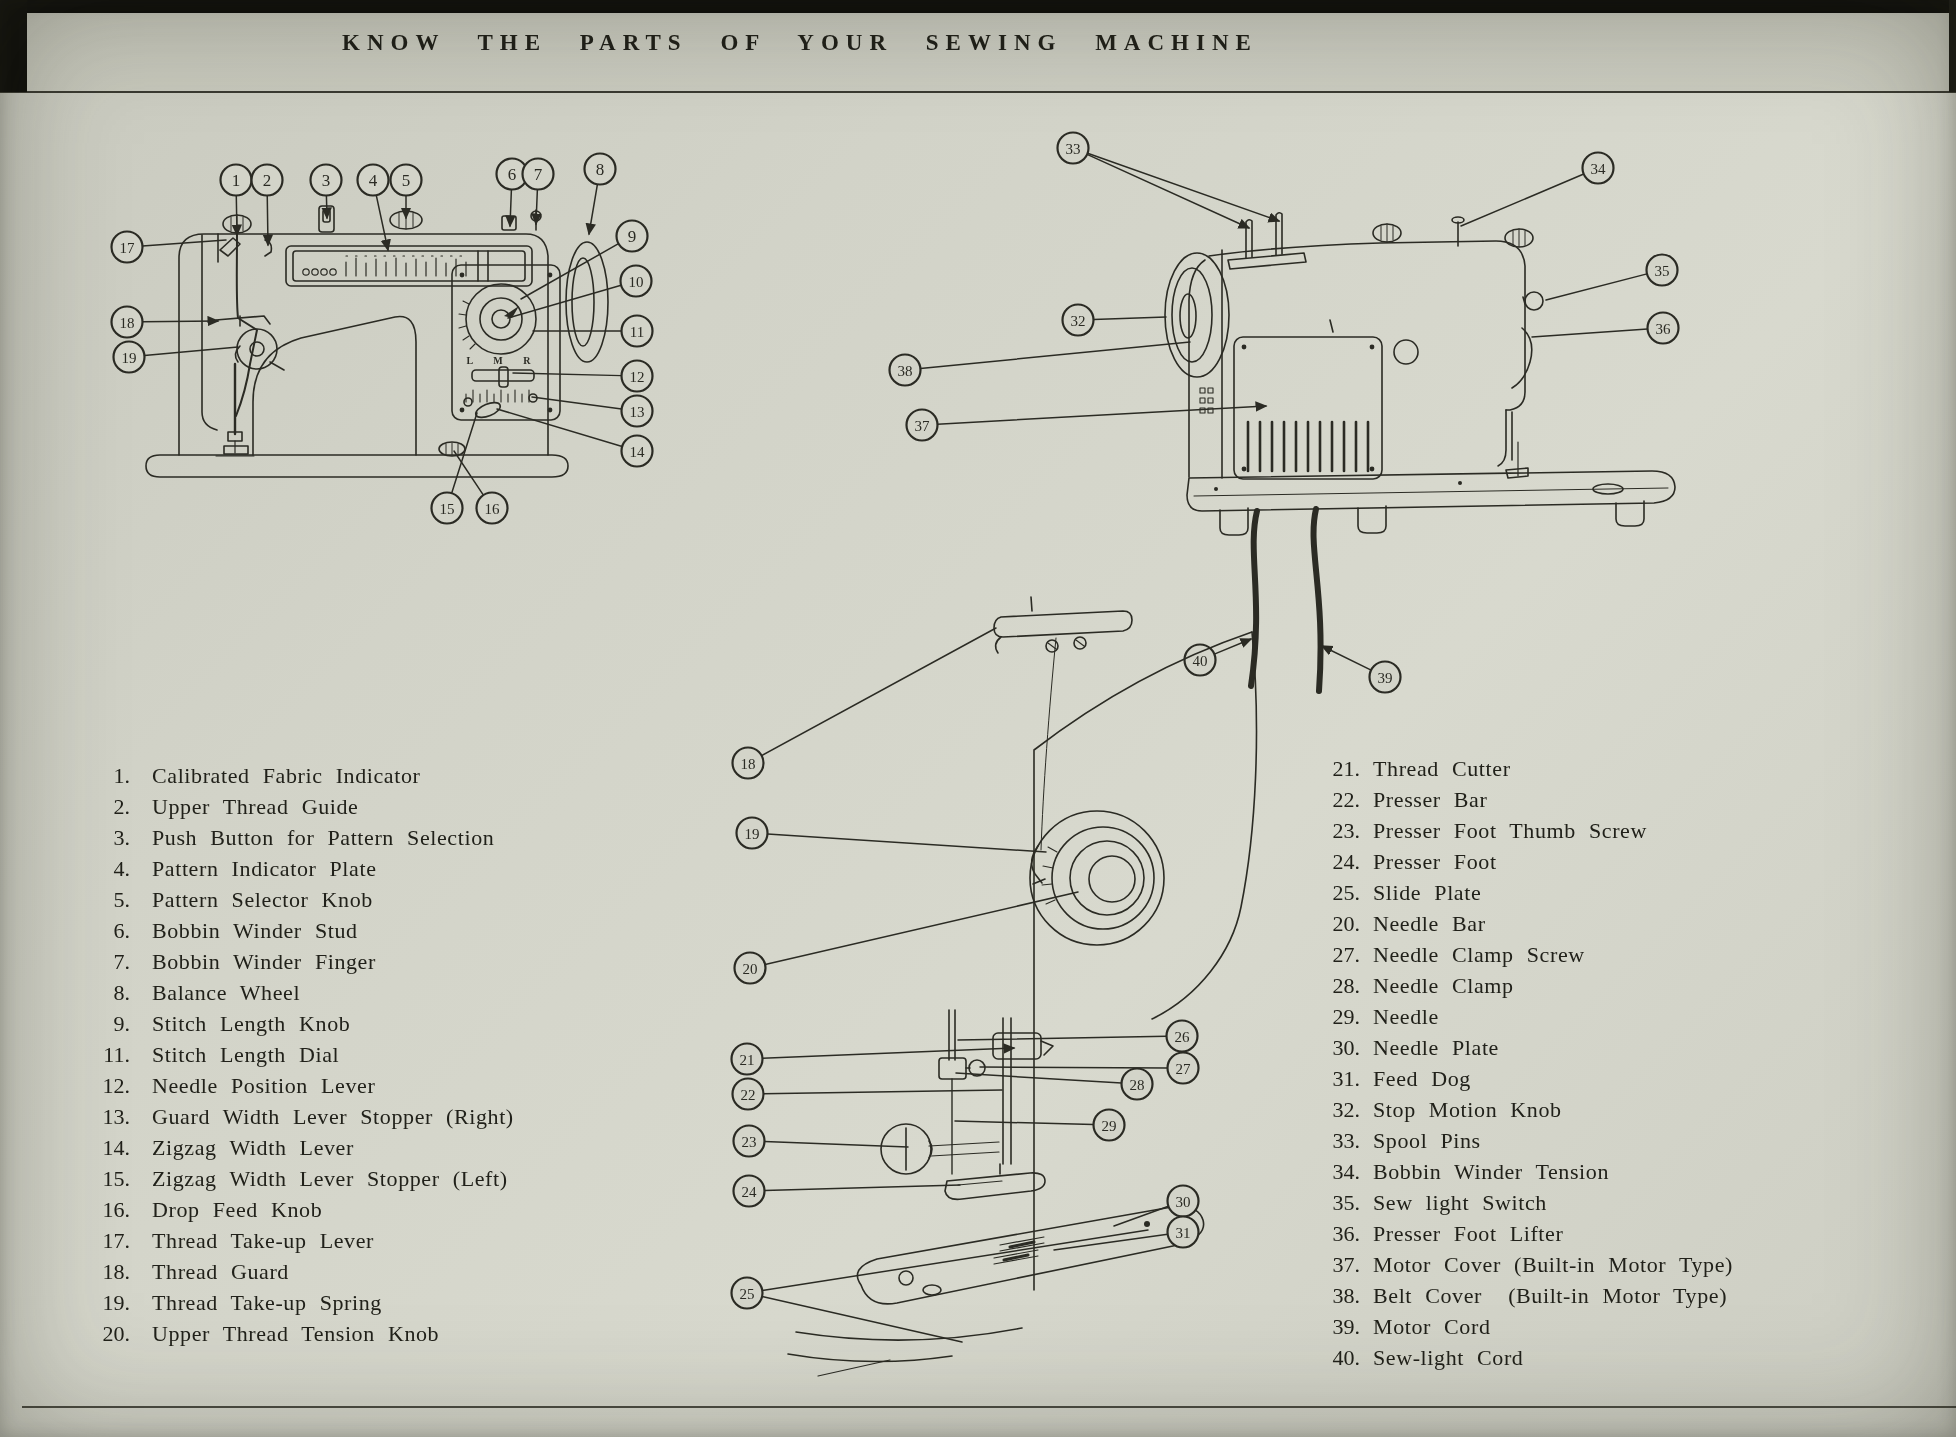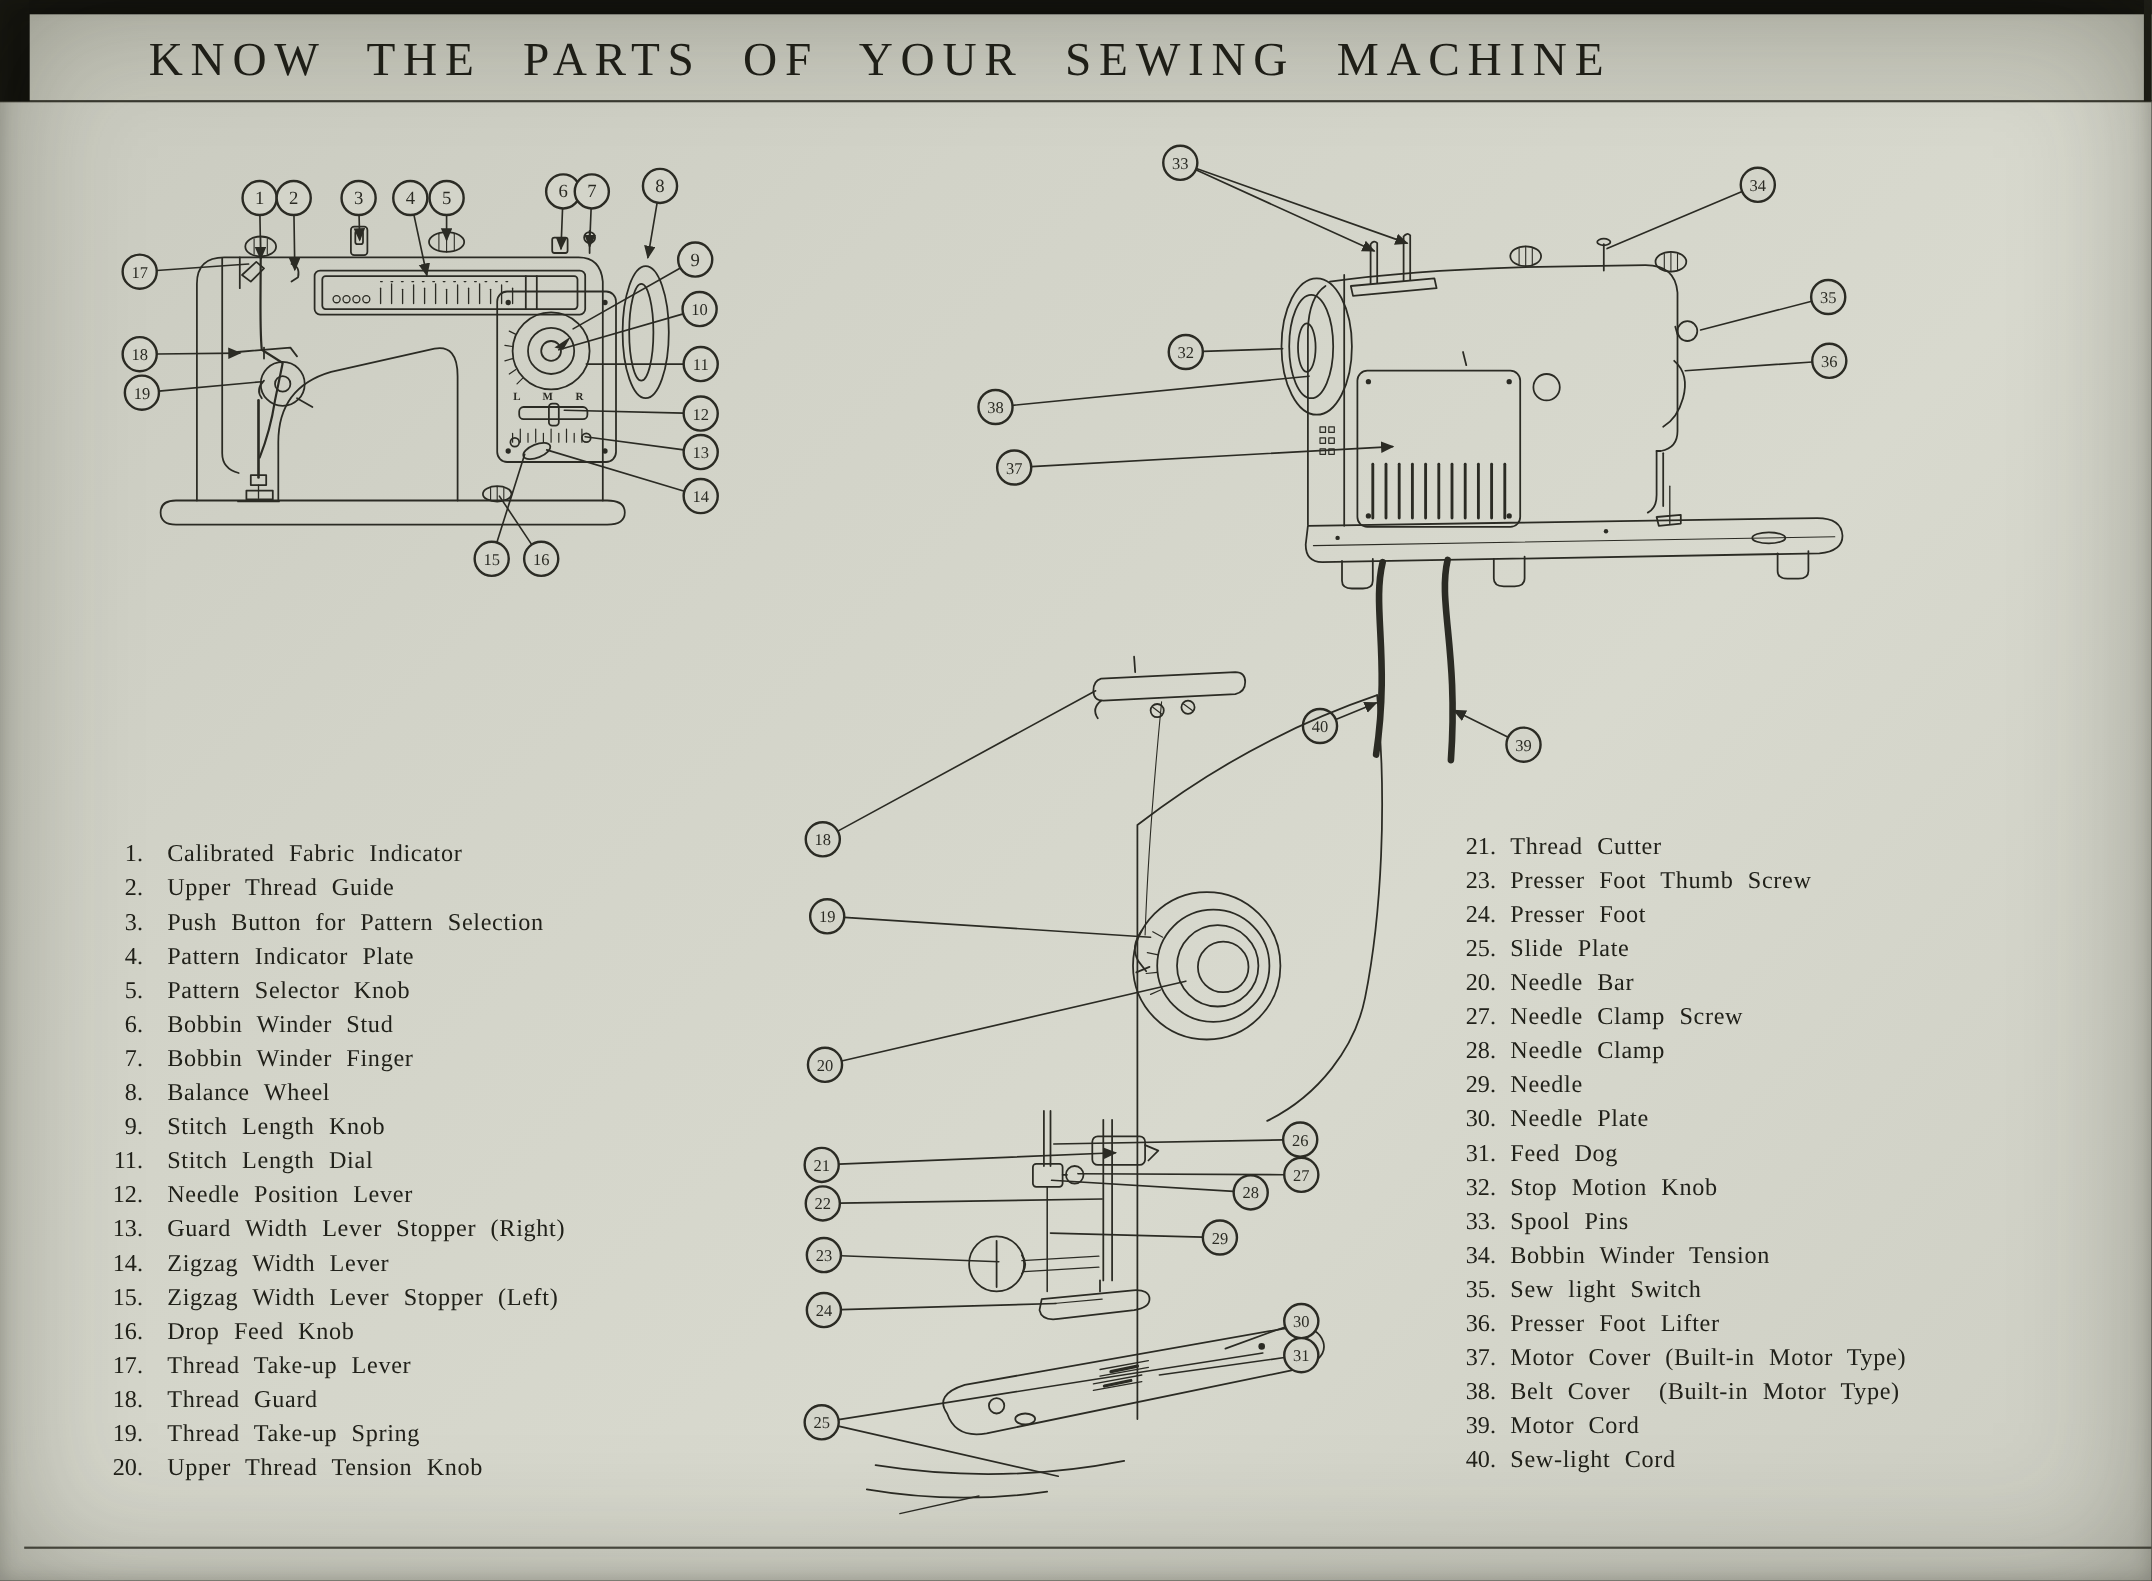--- a/index.html
+++ b/index.html
@@ -19,21 +19,21 @@
   .topbar{position:absolute;left:0;top:0;width:1956px;height:13px;background:#0c0c09;}
   .corner-block{position:absolute;left:0;top:0;width:27px;height:92px;background:#0e0e0a;}
   .corner-block-right{position:absolute;right:0;top:0;width:7px;height:92px;background:#191913;}
   .title-band{
     position:absolute;left:0;top:13px;width:1956px;height:78px;
     background:linear-gradient(90deg,#c5c6ba 0%,#cbccc1 55%,#c8c9bd 100%);
   }
   .page-title{
     position:absolute;left:40px;top:30px;width:1520px;
     text-align:center;
-    font-size:43px;font-weight:normal;color:#1f1f18;
+    font-size:23px;font-weight:bold;color:#1f1f18;
     letter-spacing:7px;word-spacing:20px;
     font-family:"Liberation Serif", serif;
   }
   .rule-top{position:absolute;left:0;top:91px;width:1956px;height:2px;background:#3a3a31;}
   .rule-bottom{position:absolute;left:22px;top:1406px;width:1934px;height:2px;background:#4a4a40;}
   .fig{position:absolute;}
   .fig svg{display:block;overflow:visible;}
   .plist{
     position:absolute;margin:16px;padding:0;list-style:none;
     color:#21211a;font-size:22px;
@@ -527,20 +527,21 @@
 
       <li><span class="pnum">19.</span><span class="plabel">Thread Take-up Spring</span></li>
 
       <li><span class="pnum">20.</span><span class="plabel">Upper Thread Tension Knob</span></li>
     </ol>
 
   <ol class="plist plist-right">
 
       <li><span class="pnum">21.</span><span class="plabel">Thread Cutter</span></li>
 
+      <li><span class="pnum">22.</span><span class="plabel">Presser Bar</span></li>
 
       <li><span class="pnum">23.</span><span class="plabel">Presser Foot Thumb Screw</span></li>
 
       <li><span class="pnum">24.</span><span class="plabel">Presser Foot</span></li>
 
       <li><span class="pnum">25.</span><span class="plabel">Slide Plate</span></li>
 
       <li><span class="pnum">20.</span><span class="plabel">Needle Bar</span></li>
 
       <li><span class="pnum">27.</span><span class="plabel">Needle Clamp Screw</span></li>

